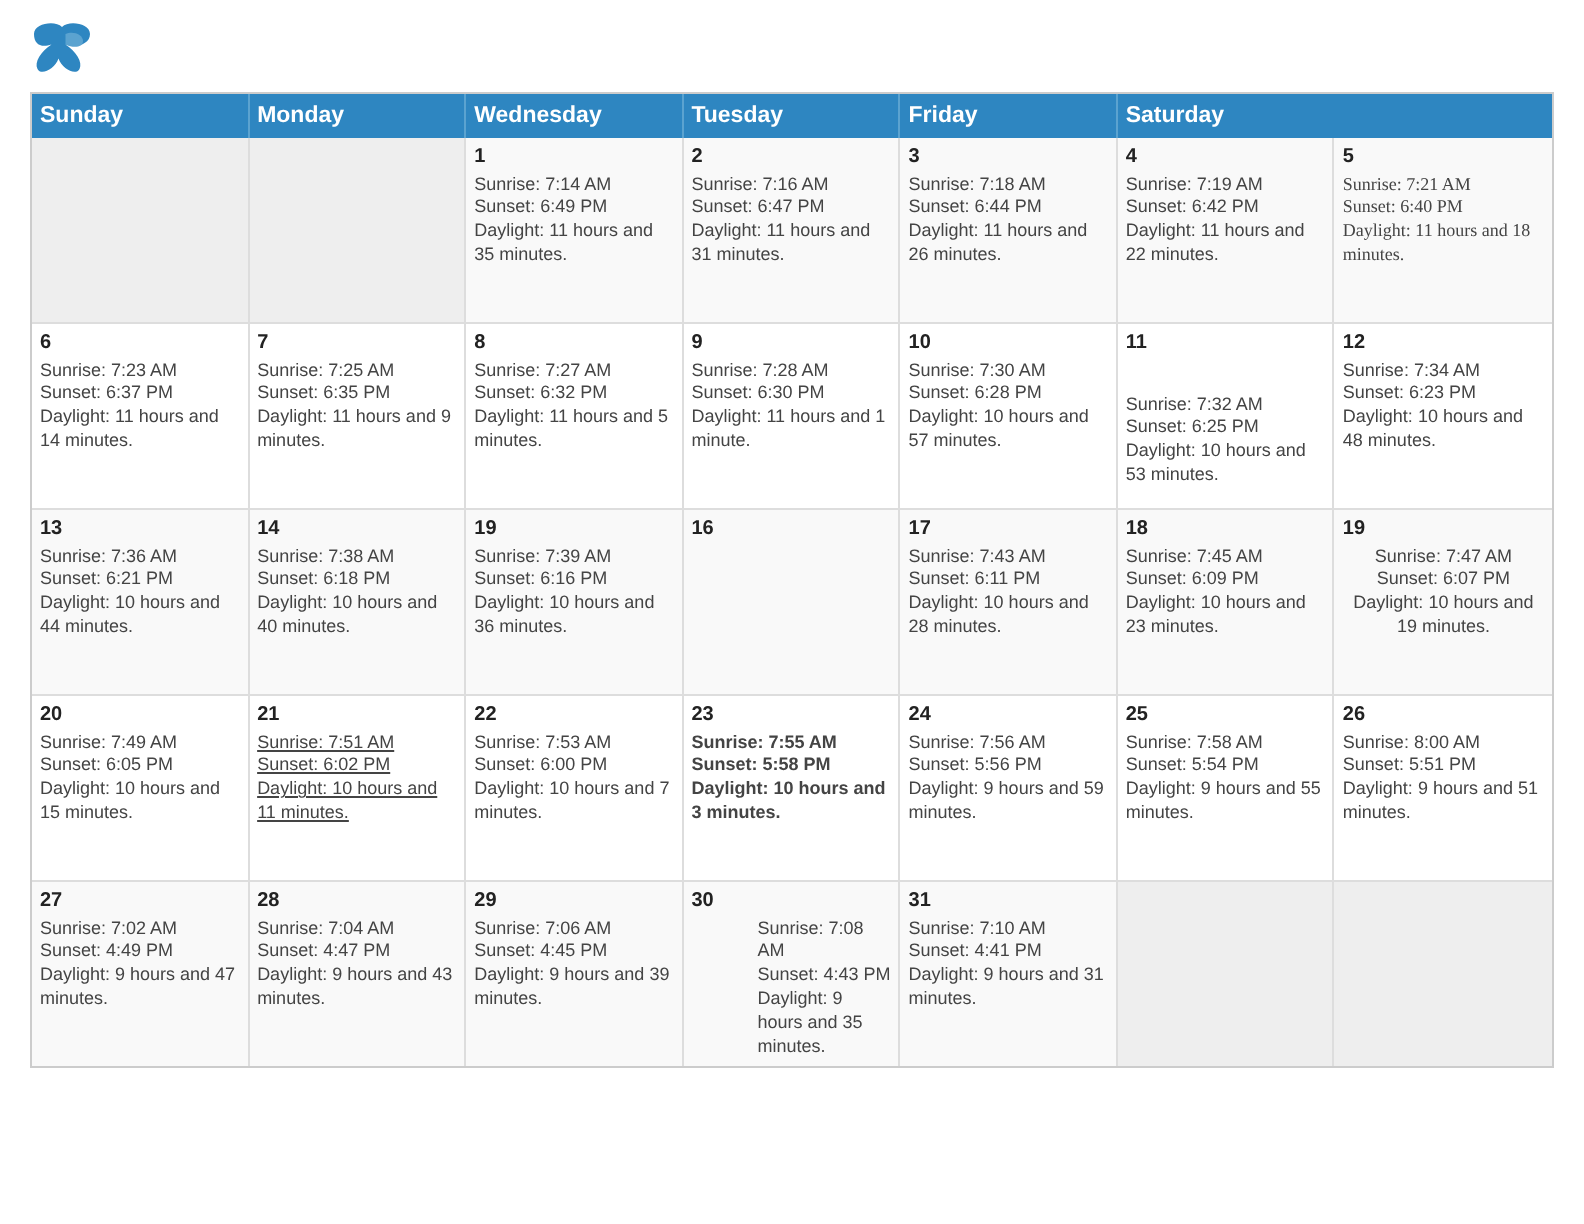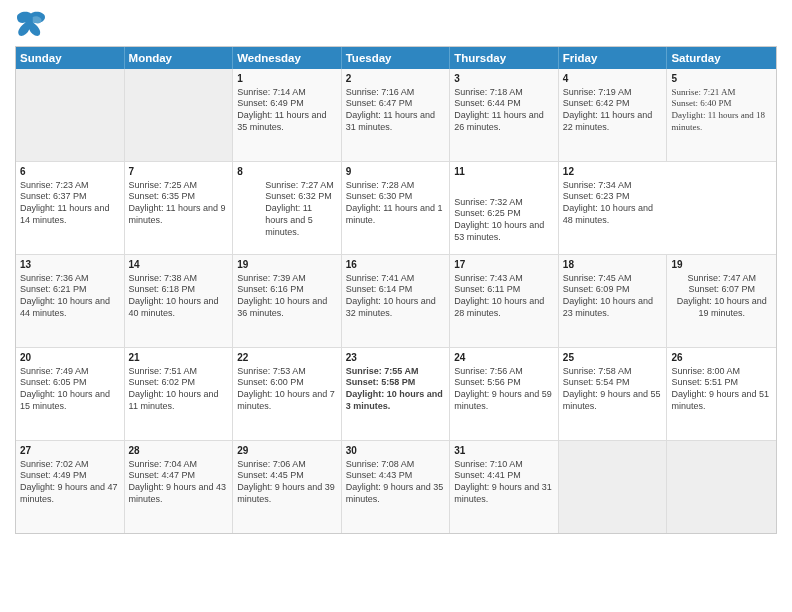--- a/index.html
+++ b/index.html
@@ -138,21 +138,20 @@
       <h2></h2>
     </div>
   </div>
 
   <div class="calendar">
     <div class="cal-header">
     <div class="cal-header-cell">Sunday</div>
         <div class="cal-header-cell">Monday</div>
         <div class="cal-header-cell">Wednesday</div>
         <div class="cal-header-cell">Tuesday</div>
-        <div class="cal-header-cell">Thursday</div>
         <div class="cal-header-cell">Friday</div>
         <div class="cal-header-cell">Saturday</div>
       </div>
     <div class="cal-body">
     <div class="cal-row">
           <div class="cal-cell empty"></div>
           <div class="cal-cell empty"></div>
           <div class="cal-cell">
             <div class="day-num">1</div>
             <div class="day-info" style="white-space: pre-line;">Sunrise: 7:14 AM
@@ -192,31 +191,37 @@
 Daylight: 11 hours and 14 minutes.</div>
           </div>
           <div class="cal-cell">
             <div class="day-num">7</div>
             <div class="day-info" style="white-space: pre-line;">Sunrise: 7:25 AM
 Sunset: 6:35 PM
 Daylight: 11 hours and 9 minutes.</div>
           </div>
           <div class="cal-cell">
             <div class="day-num">8</div>
-            <div class="day-info" style="white-space: pre-line; margin-left: 28px;">Sunrise: 7:27 AM
+            <div class="day-info" style="white-space: pre-line;">Sunrise: 7:27 AM
 Sunset: 6:32 PM
 Daylight: 11 hours and 5 minutes.</div>
           </div>
           <div class="cal-cell">
             <div class="day-num">9</div>
             <div class="day-info" style="white-space: pre-line;">Sunrise: 7:28 AM
 Sunset: 6:30 PM
 Daylight: 11 hours and 1 minute.</div>
           </div>
           <div class="cal-cell">
+            <div class="day-num">10</div>
+            <div class="day-info" style="white-space: pre-line;">Sunrise: 7:30 AM
+Sunset: 6:28 PM
+Daylight: 10 hours and 57 minutes.</div>
+          </div>
+          <div class="cal-cell">
             <div class="day-num">11</div>
             <div class="day-info" style="white-space: pre-line; margin-top: 18px;">Sunrise: 7:32 AM
 Sunset: 6:25 PM
 Daylight: 10 hours and 53 minutes.</div>
           </div>
           <div class="cal-cell">
             <div class="day-num">12</div>
             <div class="day-info" style="white-space: pre-line;">Sunrise: 7:34 AM
 Sunset: 6:23 PM
 Daylight: 10 hours and 48 minutes.</div>
@@ -236,23 +241,20 @@
 Daylight: 10 hours and 40 minutes.</div>
           </div>
           <div class="cal-cell">
             <div class="day-num">19</div>
             <div class="day-info" style="white-space: pre-line;">Sunrise: 7:39 AM
 Sunset: 6:16 PM
 Daylight: 10 hours and 36 minutes.</div>
           </div>
           <div class="cal-cell">
             <div class="day-num">16</div>
-            <div class="day-info" style="white-space: pre-line;">Sunrise: 7:41 AM
-Sunset: 6:14 PM
-Daylight: 10 hours and 32 minutes.</div>
           </div>
           <div class="cal-cell">
             <div class="day-num">17</div>
             <div class="day-info" style="white-space: pre-line;">Sunrise: 7:43 AM
 Sunset: 6:11 PM
 Daylight: 10 hours and 28 minutes.</div>
           </div>
           <div class="cal-cell">
             <div class="day-num">18</div>
             <div class="day-info" style="white-space: pre-line;">Sunrise: 7:45 AM
@@ -268,21 +270,21 @@
         </div>
         <div class="cal-row">
           <div class="cal-cell">
             <div class="day-num">20</div>
             <div class="day-info" style="white-space: pre-line;">Sunrise: 7:49 AM
 Sunset: 6:05 PM
 Daylight: 10 hours and 15 minutes.</div>
           </div>
           <div class="cal-cell">
             <div class="day-num">21</div>
-            <div class="day-info" style="white-space: pre-line;">Sunrise: 7:51 AM
+            <div class="day-info" style="white-space: pre-line; text-decoration: underline;">Sunrise: 7:51 AM
 Sunset: 6:02 PM
 Daylight: 10 hours and 11 minutes.</div>
           </div>
           <div class="cal-cell">
             <div class="day-num">22</div>
             <div class="day-info" style="white-space: pre-line;">Sunrise: 7:53 AM
 Sunset: 6:00 PM
 Daylight: 10 hours and 7 minutes.</div>
           </div>
           <div class="cal-cell">
@@ -324,21 +326,21 @@
 Daylight: 9 hours and 43 minutes.</div>
           </div>
           <div class="cal-cell">
             <div class="day-num">29</div>
             <div class="day-info" style="white-space: pre-line;">Sunrise: 7:06 AM
 Sunset: 4:45 PM
 Daylight: 9 hours and 39 minutes.</div>
           </div>
           <div class="cal-cell">
             <div class="day-num">30</div>
-            <div class="day-info" style="white-space: pre-line;">Sunrise: 7:08 AM
+            <div class="day-info" style="white-space: pre-line; margin-left: 33px;">Sunrise: 7:08 AM
 Sunset: 4:43 PM
 Daylight: 9 hours and 35 minutes.</div>
           </div>
           <div class="cal-cell">
             <div class="day-num">31</div>
             <div class="day-info" style="white-space: pre-line;">Sunrise: 7:10 AM
 Sunset: 4:41 PM
 Daylight: 9 hours and 31 minutes.</div>
           </div>
           <div class="cal-cell empty"></div>

